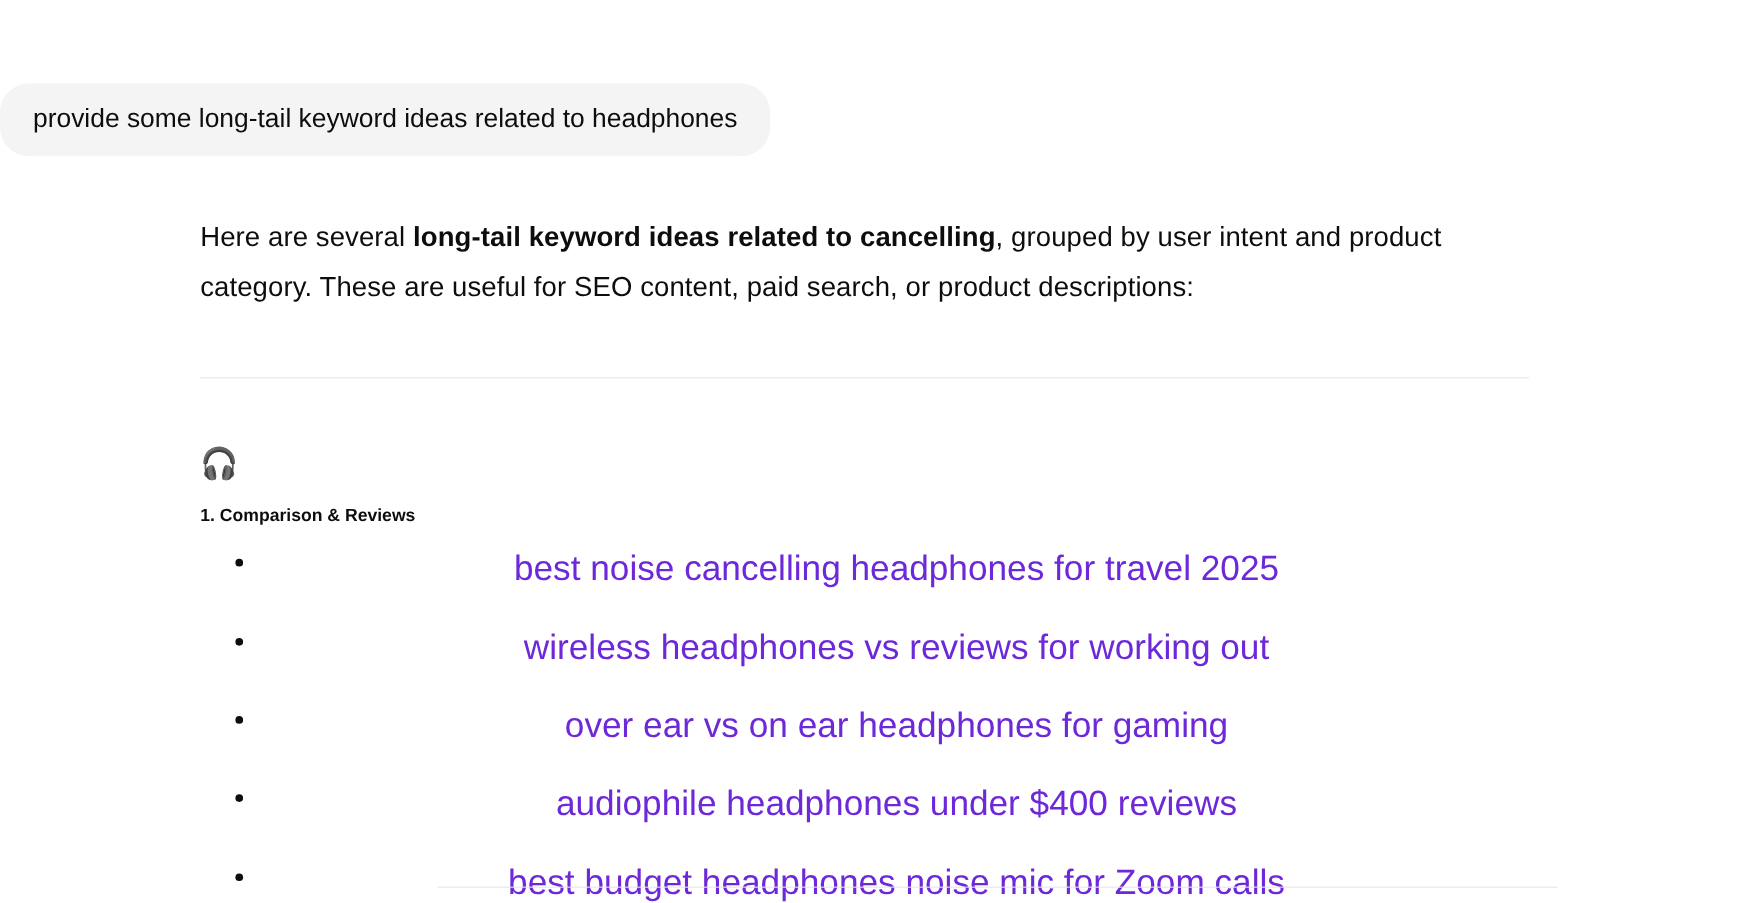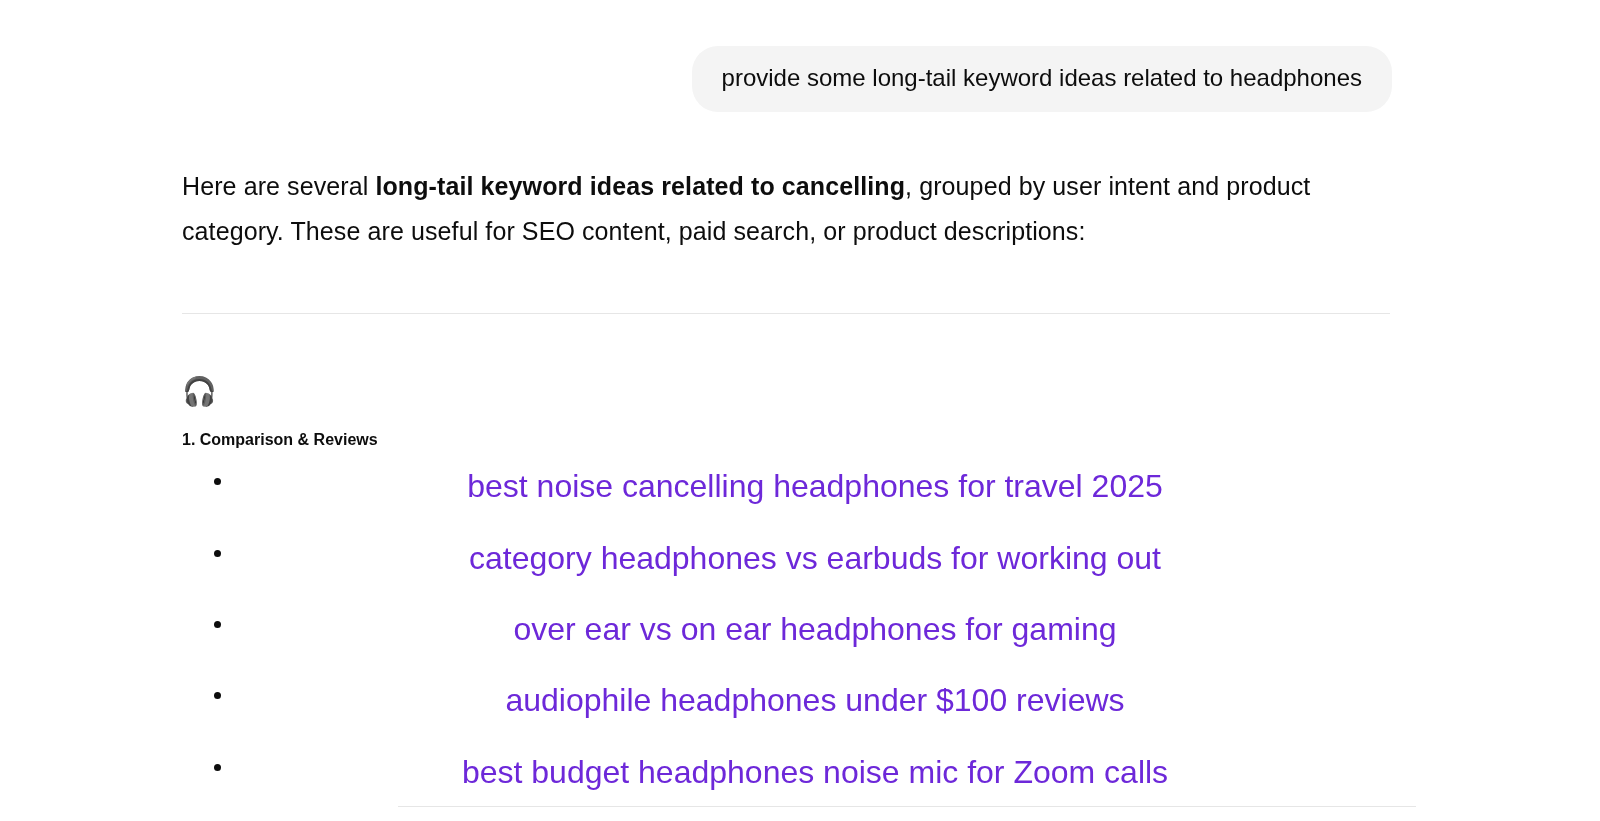--- a/index.html
+++ b/index.html
@@ -15,22 +15,23 @@
     overflow: hidden;
   }
   .conversation {
     width: 1600px;
     box-sizing: border-box;
     padding: 0;
   }
   
   .user-row {
     display: flex;
-    justify-content: flex-end;
+    justify-content: flex-start;
     padding: 46px 208px 0 0;
+    margin-top: 30px;
   }
   .user-bubble {
     background: #f4f4f4;
     color: #0d0d0d;
     border-radius: 26px;
     padding: 16px 30px 18px 30px;
     font-size: 24px;
     line-height: 1.35;
     max-width: 1100px;
     white-space: nowrap;
@@ -120,23 +121,23 @@
     <hr class="divider">
 
     <h2 class="section-title">
       <span class="section-emoji">🎧</span>
     </h2>
 
     <h3 class="subsection-title">1. Comparison &amp; Reviews</h3>
 
     <ul class="keyword-list">
       <li>best noise cancelling headphones for travel 2025</li>
-      <li>category headphones vs earbuds for working out</li>
+      <li>wireless headphones vs reviews for working out</li>
       <li>over ear vs on ear headphones for gaming</li>
-      <li>audiophile headphones under $100 reviews</li>
+      <li>audiophile headphones under $400 reviews</li>
       <li>best budget headphones noise mic for Zoom calls</li>
     </ul>
 
   </div>
 
   <div class="bottom-rule"></div>
 
 </div>
 
 </body></html>

